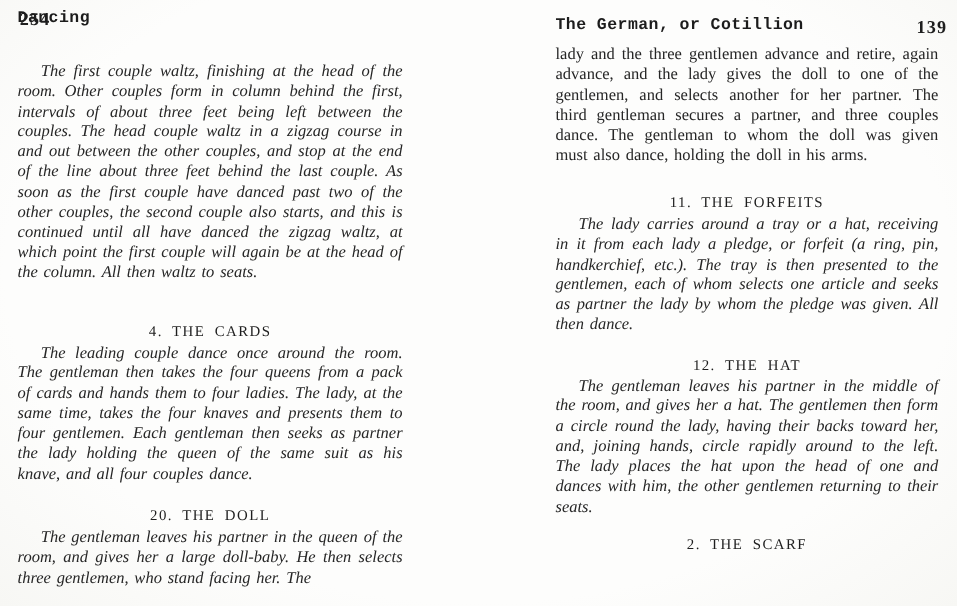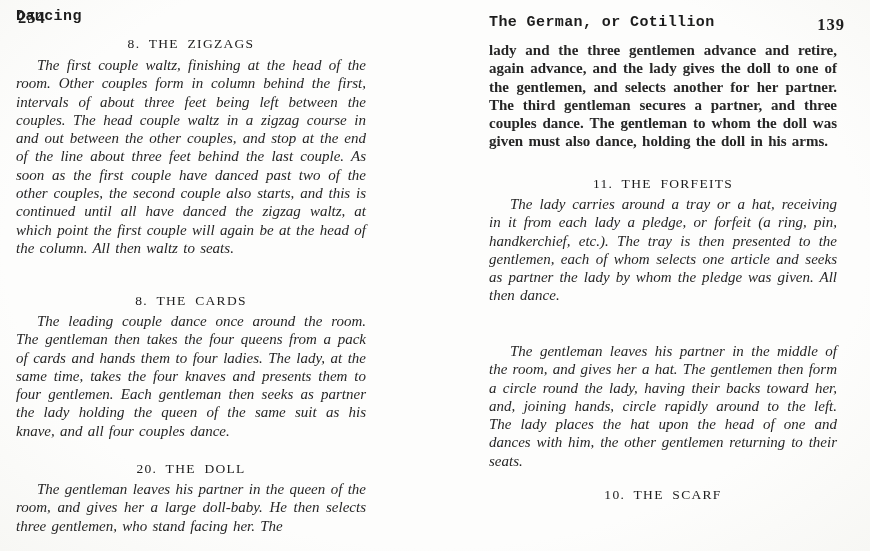--- a/index.html
+++ b/index.html
@@ -14,21 +14,21 @@
     overflow: hidden;
     background: radial-gradient(ellipse at 50% 45%, #fdfdfc 70%, #f7f7f4 100%);
     color: #242424;
   }
   .page {
     position: absolute;
     top: 0;
     height: 551px;
   }
   .page-left  { left: 16px;  width: 350px; }
-  .page-right { left: 489px; width: 348px; }
+  .page-right { left: 505px; width: 348px; }
 
   .pagenum {
     position: absolute;
     font-size: 16.5px;
     font-weight: bold;
     color: #1f1f1f;
     letter-spacing: 1px;
   }
   .running-title {
     position: absolute;
@@ -63,37 +63,37 @@
 </style>
 </head>
 <body>
 
 <div class="spread">
 
   <div class="page page-left">
     <span class="pagenum" style="left:2px; top:8px;">254</span>
     <div class="running-title" style="top:8px;">Dancing</div>
 
-    <div class="sect-heading" style="top:36px;">8. THE ZIGZAGS</div>
     <div class="para indent" style="top:56px;">The first couple waltz, finishing at the head of the room.  Other couples form in column behind the first, intervals of about three feet being left between the couples.  The head couple waltz in a zigzag course in and out between the other couples, and stop at the end of the line about three feet behind the last couple.  As soon as the first couple have danced past two of the other couples, the second couple also starts, and this is continued until all have danced the zigzag waltz, at which point the first couple will again be at the head of the column.  All then waltz to seats.</div>
 
-    <div class="sect-heading" style="top:293px;">8. THE CARDS</div>
+    <div class="sect-heading" style="top:293px;">4. THE CARDS</div>
     <div class="para indent" style="top:312px;">The leading couple dance once around the room. The gentleman then takes the four queens from a pack of cards and hands them to four ladies.  The lady, at the same time, takes the four knaves and presents them to four gentlemen.  Each gentleman then seeks as partner the lady holding the queen of the same suit as his knave, and all four couples dance.</div>
 
     <div class="sect-heading" style="top:461px;">20. THE DOLL</div>
     <div class="para indent" style="top:480px;">The gentleman leaves his partner in the queen of the room, and gives her a large doll-baby.  He then selects three gentlemen, who stand facing her.  The</div>
   </div>
 
   <div class="page page-right">
     <div class="running-title" style="top:14px;">The German, or Cotillion</div>
     <span class="pagenum" style="right:-8px; top:15px;">139</span>
 
-    <div class="para" style="top:41px;font-weight:bold;">lady and the three gentlemen advance and retire, again advance, and the lady gives the doll to one of the gentlemen, and selects another for her partner. The third gentleman secures a partner, and three couples dance.  The gentleman to whom the doll was given must also dance, holding the doll in his arms.</div>
+    <div class="para" style="top:41px;">lady and the three gentlemen advance and retire, again advance, and the lady gives the doll to one of the gentlemen, and selects another for her partner. The third gentleman secures a partner, and three couples dance.  The gentleman to whom the doll was given must also dance, holding the doll in his arms.</div>
 
     <div class="sect-heading" style="top:176px;text-align:center;">11. THE FORFEITS</div>
     <div class="para indent" style="top:195px;">The lady carries around a tray or a hat, receiving in it from each lady a pledge, or forfeit (a ring, pin, handkerchief, etc.).  The tray is then presented to the gentlemen, each of whom selects one article and seeks as partner the lady by whom the pledge was given.  All then dance.</div>
 
+    <div class="sect-heading" style="top:324px;">12. THE HAT</div>
     <div class="para indent" style="top:342px;">The gentleman leaves his partner in the middle of the room, and gives her a hat.  The gentlemen then form a circle round the lady, having their backs toward her, and, joining hands, circle rapidly around to the left.  The lady places the hat upon the head of one and dances with him, the other gentlemen returning to their seats.</div>
 
-    <div class="sect-heading" style="top:487px;">10. THE SCARF</div>
+    <div class="sect-heading" style="top:487px;">2. THE SCARF</div>
   </div>
 
 </div>
 
 </body></html>

